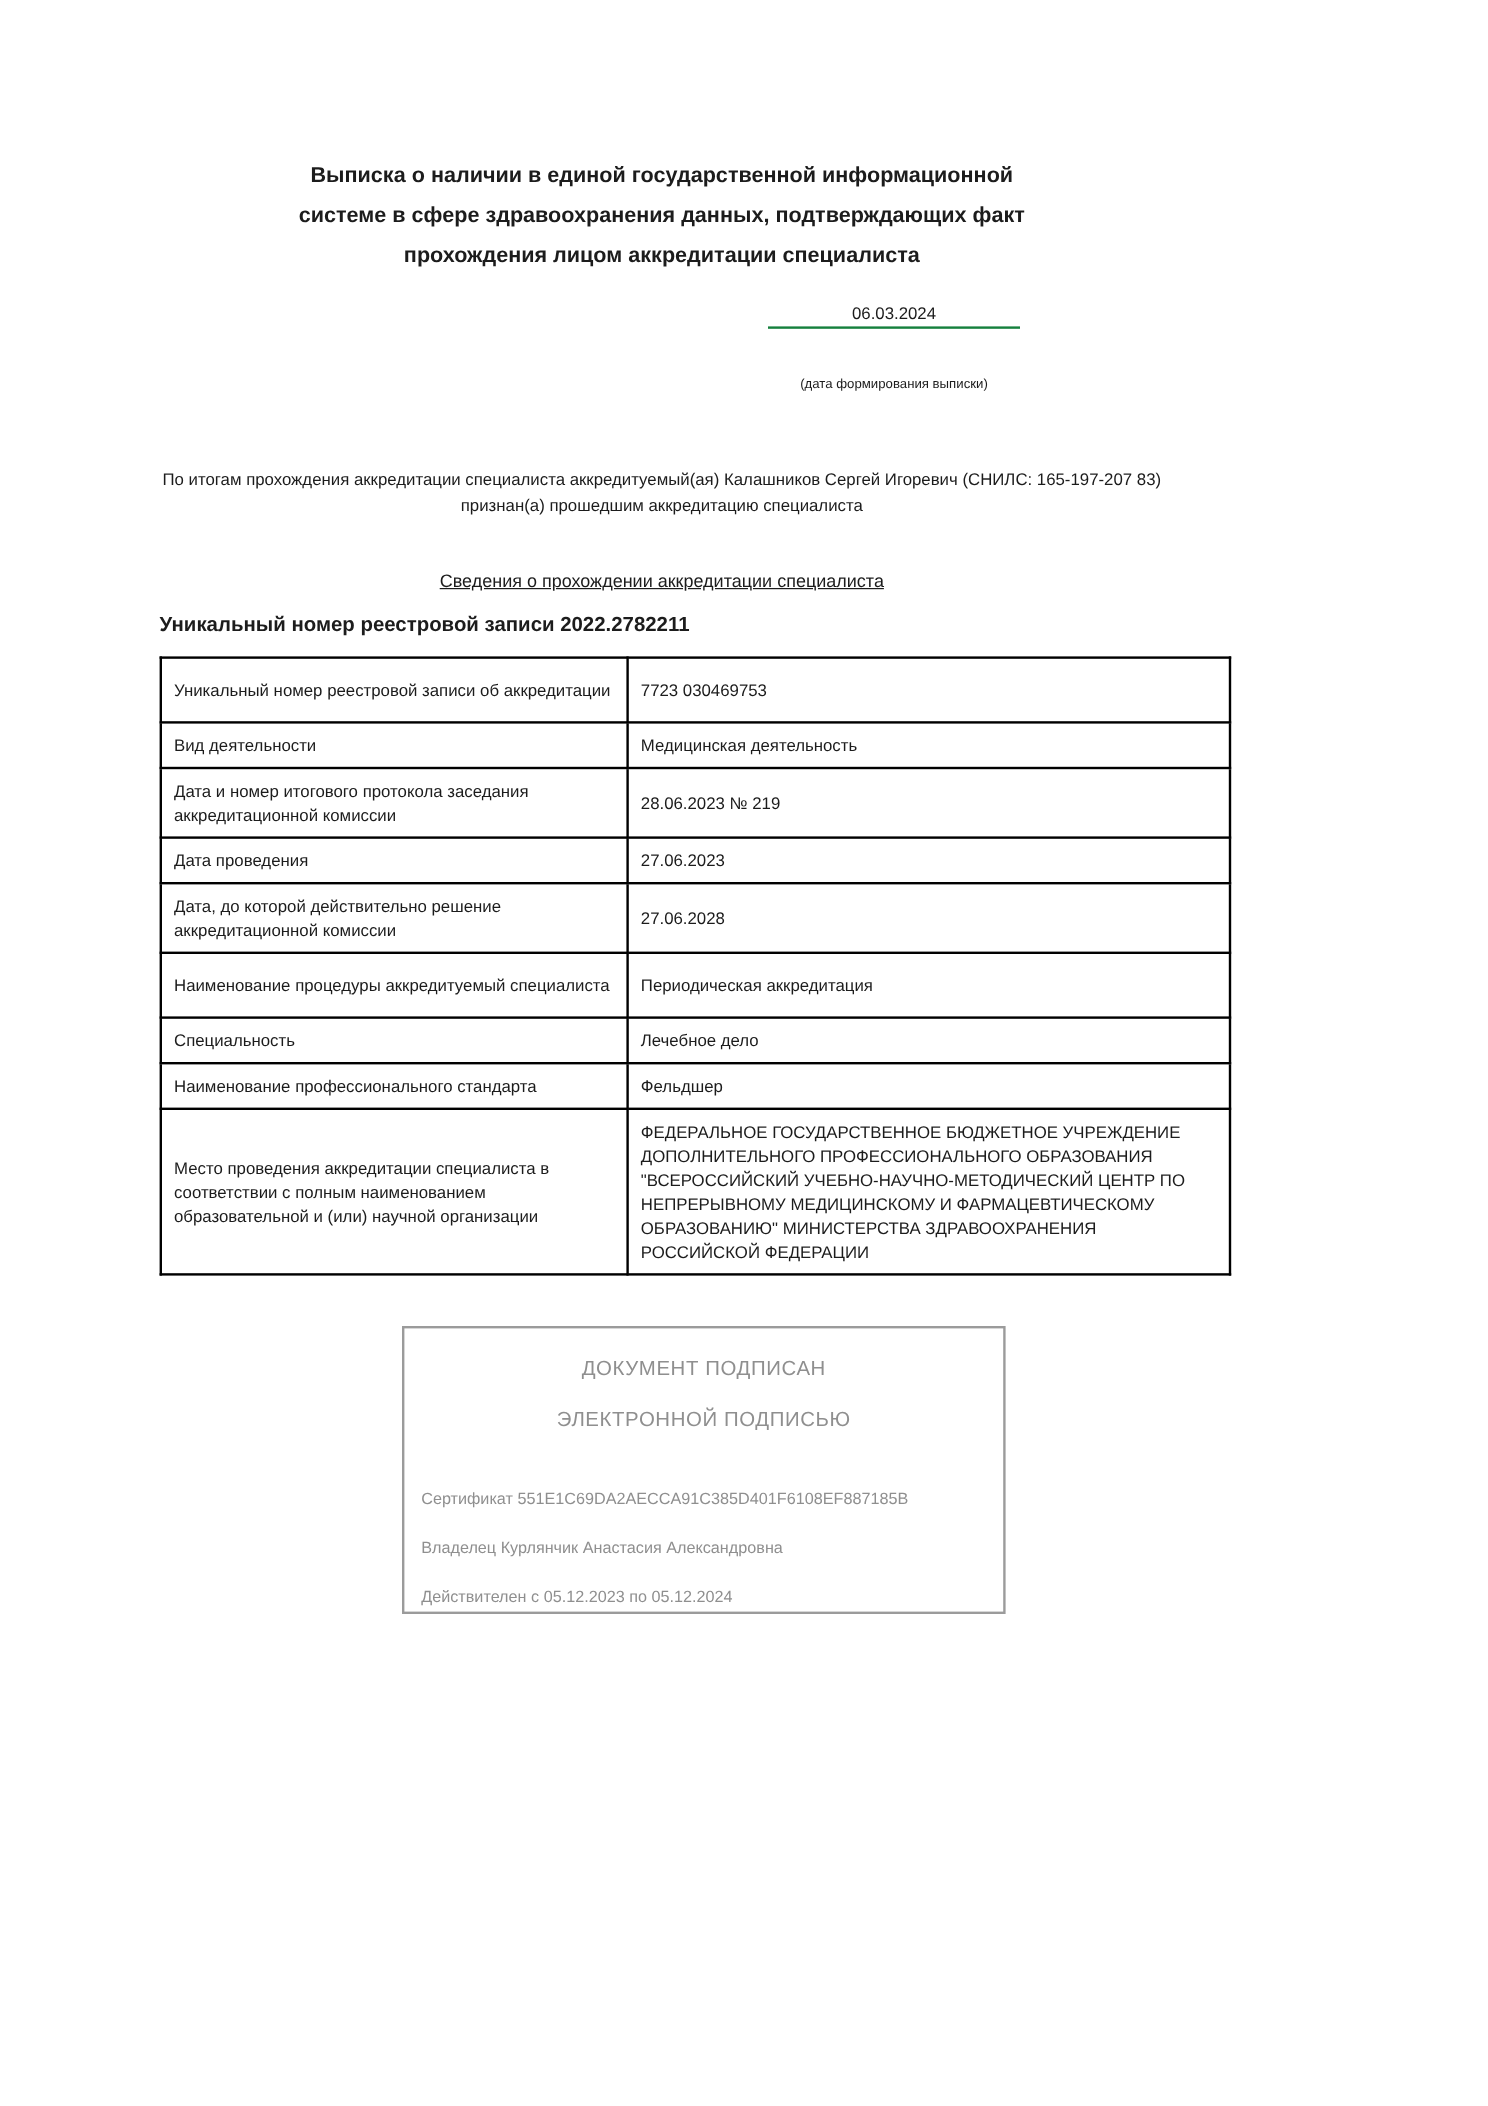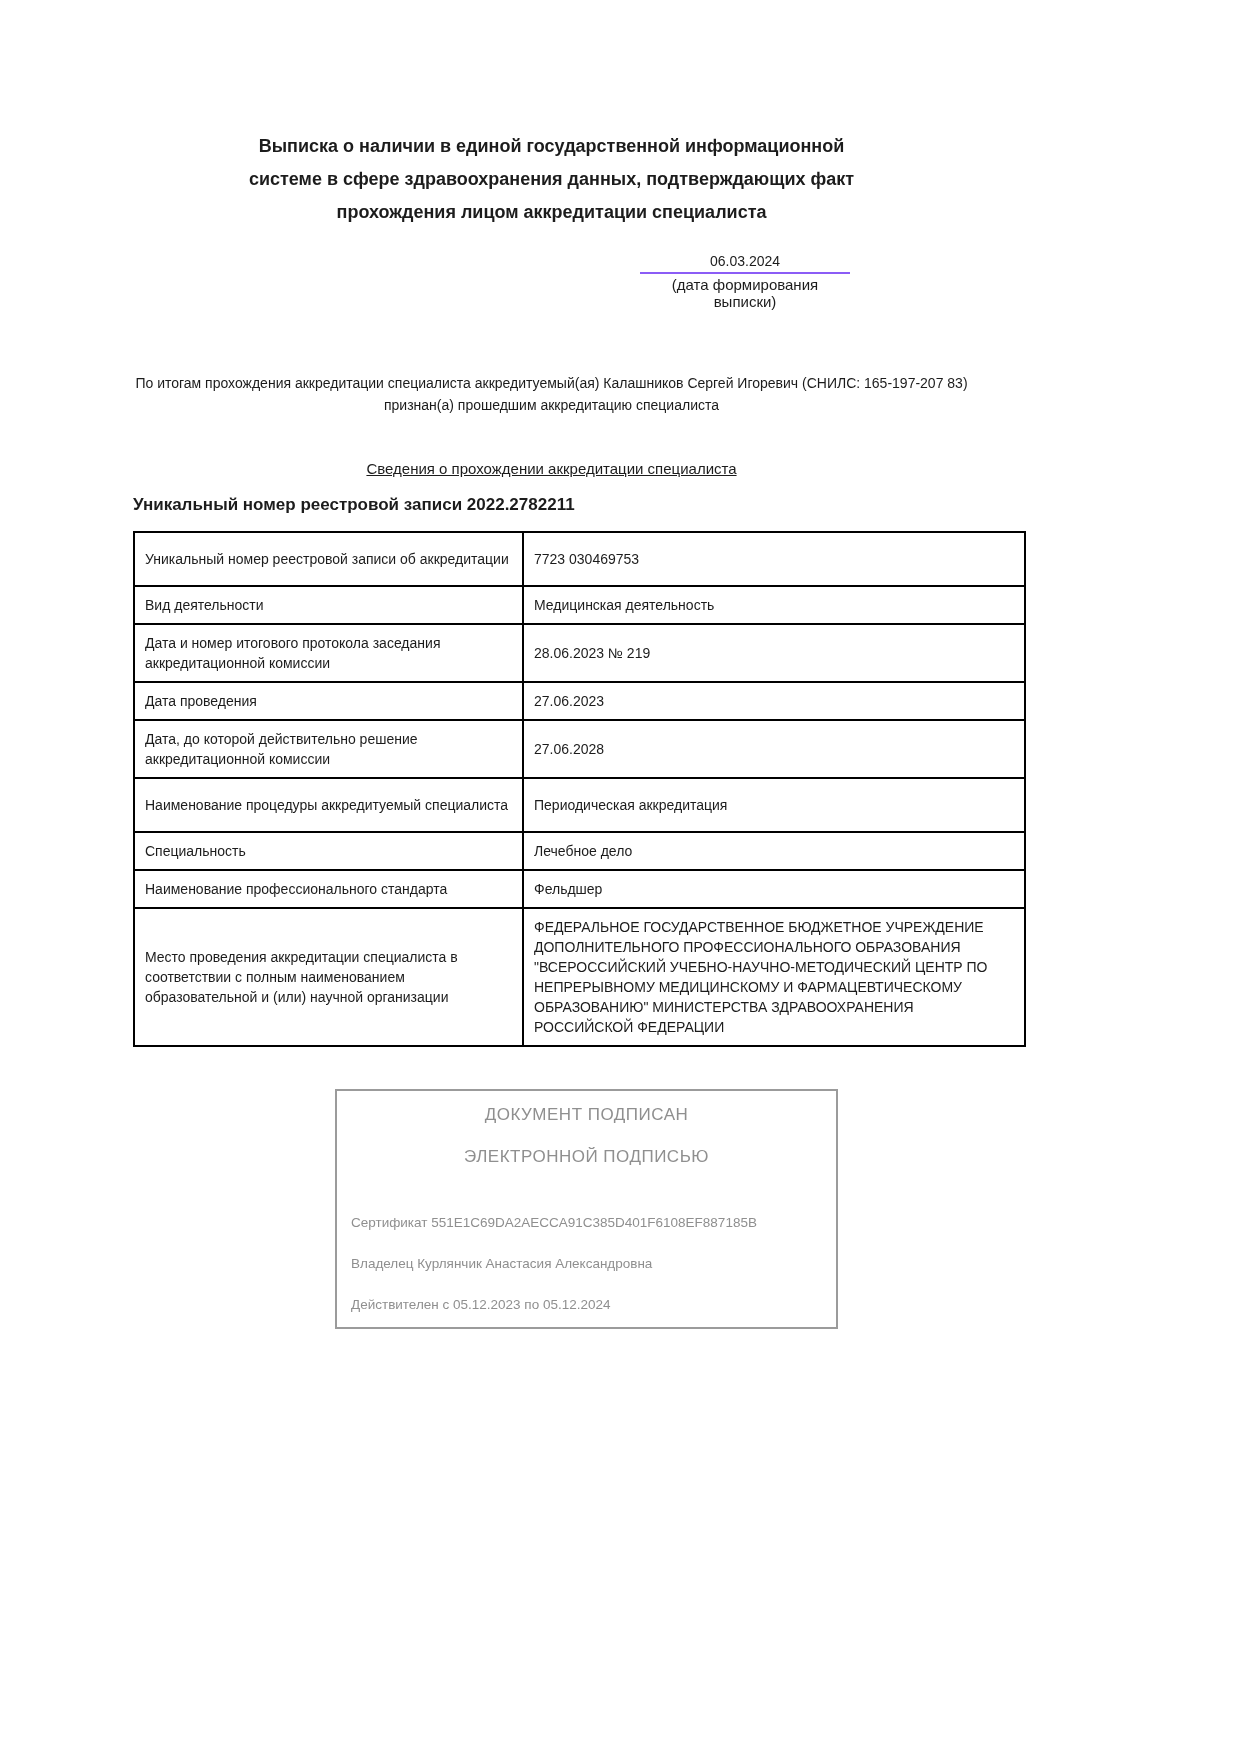--- a/index.html
+++ b/index.html
@@ -31,26 +31,27 @@
   .date-block {
     width: 210px;
     margin-left: 507px;  
     margin-top: 24px;
     text-align: center;
     font-size: 14px;
   }
   .date-value {
     display: block;
     padding-bottom: 3px;
-    border-bottom: 2px solid #8b5cf6;
+    border-bottom: 2px solid #15803d;
   }
   .date-caption {
     display: block;
     padding-top: 2px;
-    font-size: 15px;
+    font-size: 11px;
+    margin-top: 38px;
   }
   .intro-par {
     margin-top: 62px;
     text-align: center;
     font-size: 14px;
     line-height: 22px;
   }
   .section-heading {
     margin-top: 44px;
     text-align: center;
@@ -81,21 +82,21 @@
   td.col-value { width: 502px; }
   tr.row-tall td { height: 54px; }
   tr.row-short td { height: 37px; }
   .sig-box {
     margin-top: 42px;
     margin-left: 202px;
     width: 503px;
     height: 240px;
     border: 2px solid #9b9b9b;
     color: #8f8f8f;
-    padding: 14px 14px 14px 14px;
+    padding: 24px 14px 14px 14px;
   }
   .sig-head {
     text-align: center;
     font-size: 17px;
     letter-spacing: 0.5px;
   }
   .sig-head + .sig-head { margin-top: 22px; }
   .sig-detail {
     font-size: 13.5px;
     margin-top: 0;

